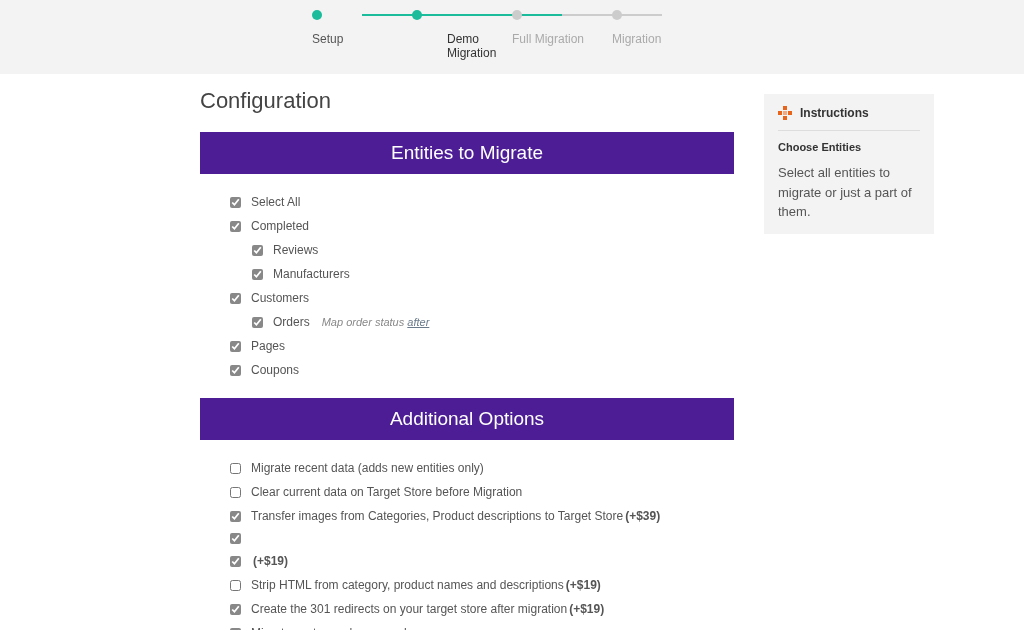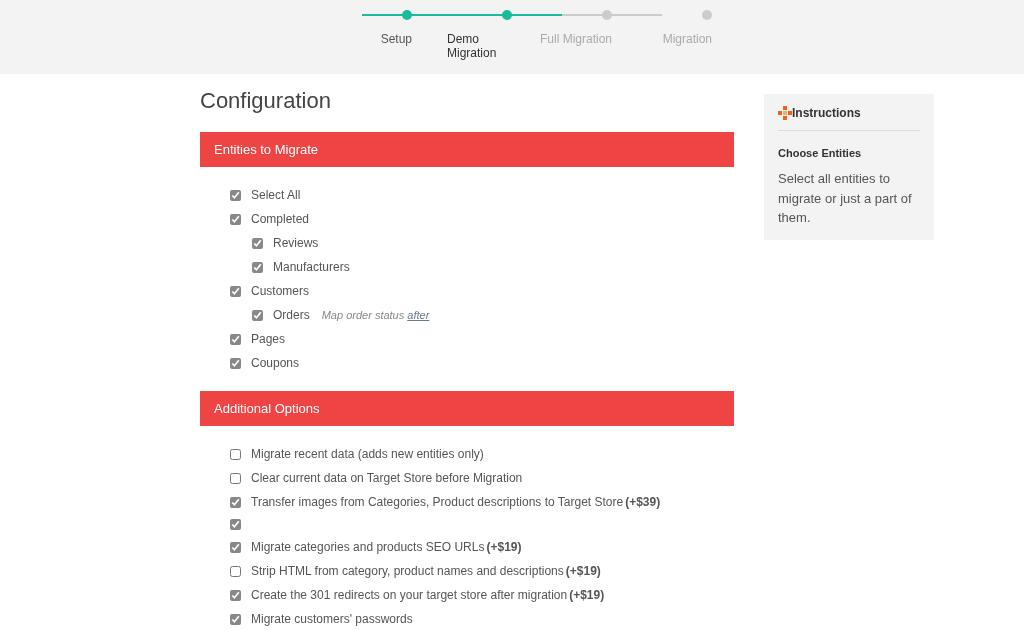--- a/index.html
+++ b/index.html
@@ -12,21 +12,21 @@
   }
   .steps {
     display: flex;
     justify-content: center;
     align-items: flex-start;
     gap: 0;
   }
   .step {
     display: flex;
     flex-direction: column;
-    align-items: flex-end;
+    align-items: flex-start;
     position: relative;
     width: 100px;
   }
   .step-circle {
     width: 10px;
     height: 10px;
     border-radius: 50%;
     background: #ccc;
     z-index: 2;
     position: relative;
@@ -62,26 +62,26 @@
   .sidebar { width: 170px; flex-shrink: 0; }
   
   h1.page-title {
     font-size: 22px;
     font-weight: 400;
     color: #444;
     margin-bottom: 18px;
   }
   
   .section-header {
-    background: #ef4444;
+    background: #4c1d95;
     color: #fff;
     padding: 10px 14px;
-    font-size: 13px;
-    display: flex;
-    justify-content: flex-start;
+    font-size: 19px;
+    display: flex;
+    justify-content: center;
     align-items: center;
   }
   
   .section-body {
     padding: 16px 10px 16px 30px;
   }
   .opt-row {
     display: flex;
     align-items: center;
     padding: 5px 0;
@@ -106,23 +106,24 @@
   .note a { color: #6a7a8a; text-decoration: underline; }
   
   .instructions-box {
     background: #f3f3f3;
     padding: 12px 14px;
     margin-top: 6px;
   }
   .instructions-header {
     display: flex;
     align-items: flex-end;
+    gap: 8px;
     padding-bottom: 10px;
     border-bottom: 1px solid #ddd;
-    margin-bottom: 16px;
+    margin-bottom: 10px;
   }
   .instructions-header .icon {
     width: 14px; height: 14px;
   }
   .instructions-header .title {
     font-weight: bold;
     font-size: 12px;
     color: #333;
   }
   .instructions-sub {
@@ -222,21 +223,20 @@
         <div class="opt-row">
           <input type="checkbox" checked="" style="">
           <span class="opt-label">Transfer images from Categories, Product descriptions to Target Store </span>
           <span class="opt-suffix">(+$39)</span>
         </div>
         <div class="opt-row">
           <input type="checkbox" checked="" style="">
         </div>
         <div class="opt-row">
           <input type="checkbox" checked="" style="">
-          <span class="opt-label">Migrate categories and products SEO URLs </span>
           <span class="opt-suffix">(+$19)</span>
         </div>
         <div class="opt-row">
           <input type="checkbox" style="">
           <span class="opt-label">Strip HTML from category, product names and descriptions </span>
           <span class="opt-suffix">(+$19)</span>
         </div>
         <div class="opt-row">
           <input type="checkbox" checked="" style="">
           <span class="opt-label">Create the 301 redirects on your target store after migration </span>

